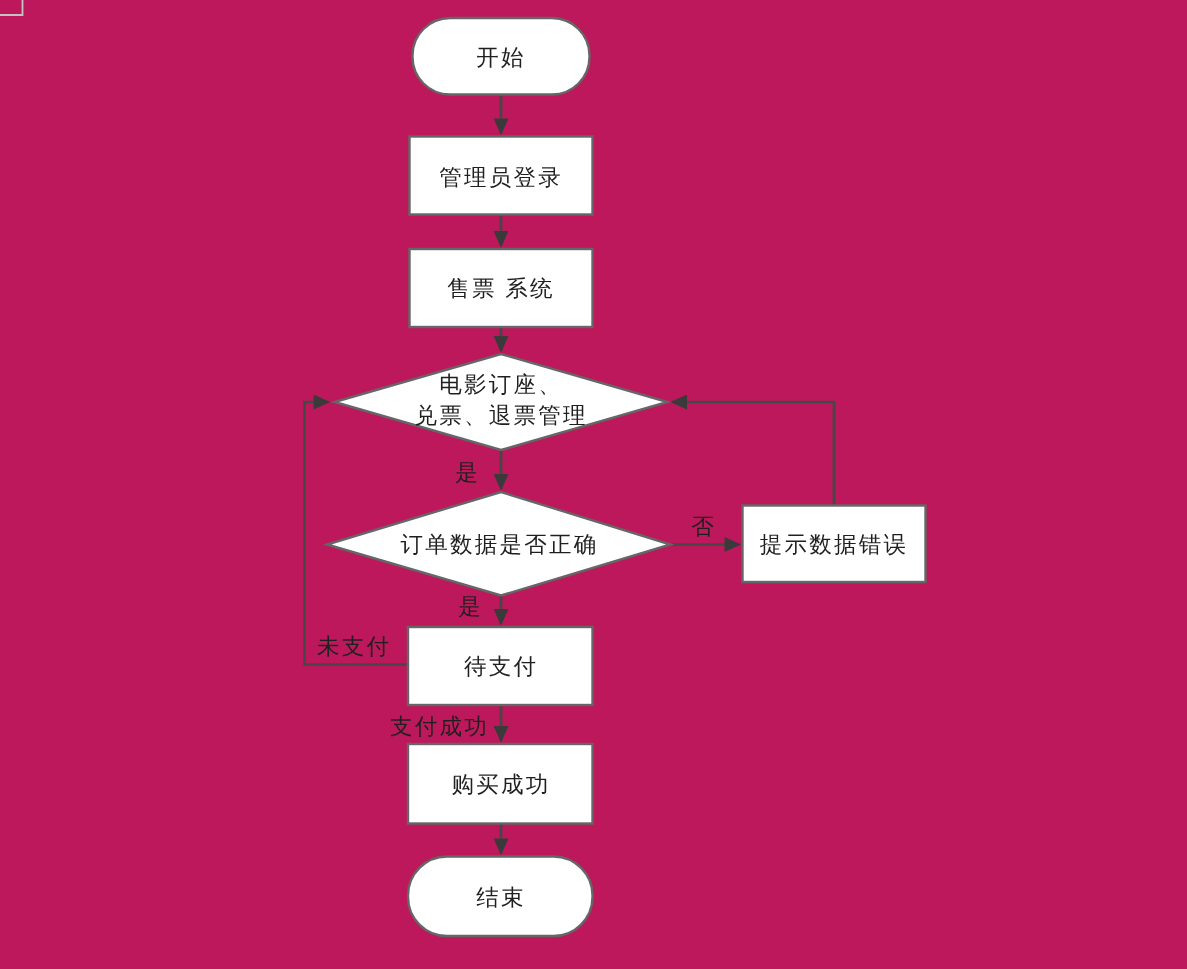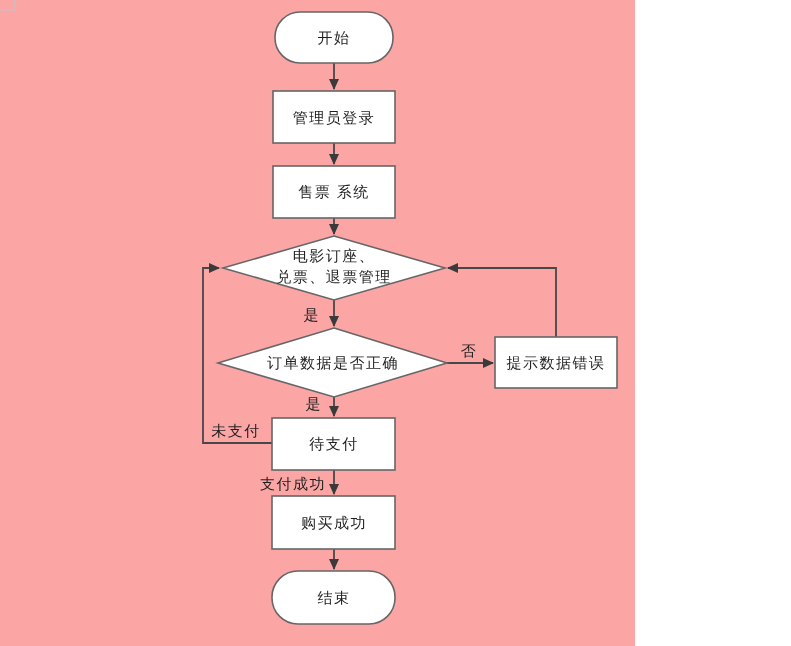--- a/index.html
+++ b/index.html
@@ -6,23 +6,23 @@
     margin: 0;
     padding: 0;
     background: #ffffff;
     width: 791px;
     height: 646px;
     overflow: hidden;
     font-family: "Liberation Sans", sans-serif;
   }
   .stage {
     position: relative;
-    width: 635px;
+    width: 791px;
     height: 646px;
-    background: #fca5a5;
+    background: #be185d;
   }
   svg { display: block; }
   .shape {
     fill: #ffffff;
     stroke: #666666;
     stroke-width: 1.6;
   }
   .connector {
     fill: none;
     stroke: #474747;

